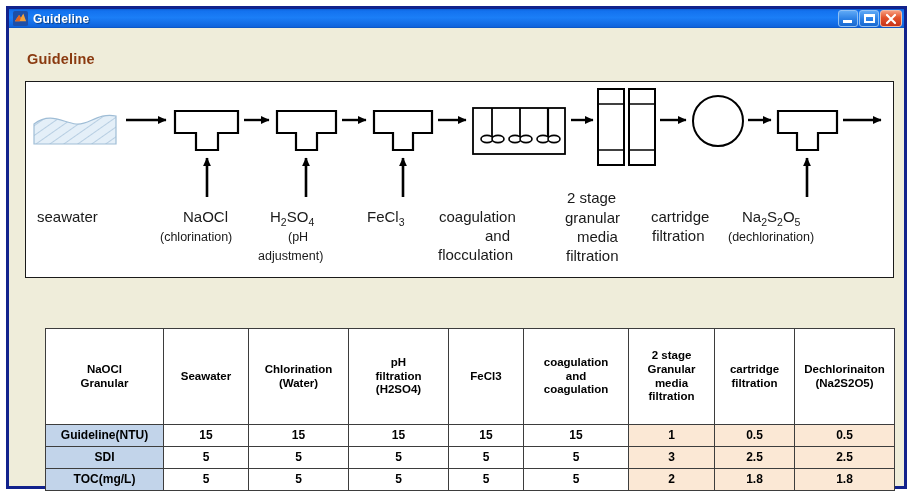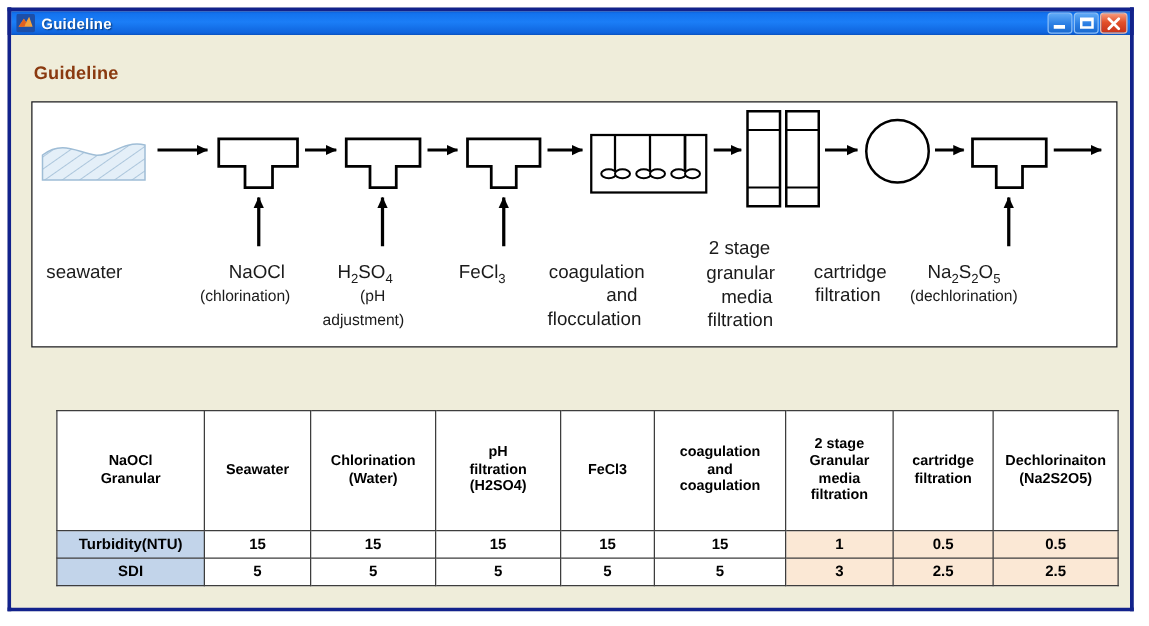--- a/index.html
+++ b/index.html
@@ -329,38 +329,49 @@
             <div>filtration</div>
           </th>
           <th>
             <div>Dechlorinaiton</div>
             <div>(Na2S2O5)</div>
           </th>
         </tr>
       </thead>
       <tbody>
         <tr>
-          <td class="rowlabel">Turbidity(NTU)</td>
+          <td class="rowlabel">Guideline(NTU)</td>
           <td>15</td>
           <td>15</td>
           <td>15</td>
           <td>15</td>
           <td>15</td>
           <td class="hl">1</td>
           <td class="hl">0.5</td>
           <td class="hl">0.5</td>
         </tr>
         <tr>
           <td class="rowlabel">SDI</td>
           <td>5</td>
           <td>5</td>
           <td>5</td>
           <td>5</td>
           <td>5</td>
           <td class="hl">3</td>
           <td class="hl">2.5</td>
           <td class="hl">2.5</td>
         </tr>
+        <tr>
+          <td class="rowlabel">TOC(mg/L)</td>
+          <td>5</td>
+          <td>5</td>
+          <td>5</td>
+          <td>5</td>
+          <td>5</td>
+          <td class="hl">2</td>
+          <td class="hl">1.8</td>
+          <td class="hl">1.8</td>
+        </tr>
       </tbody>
     </table>
 
   </div>
 </div>
 
 </body></html>

